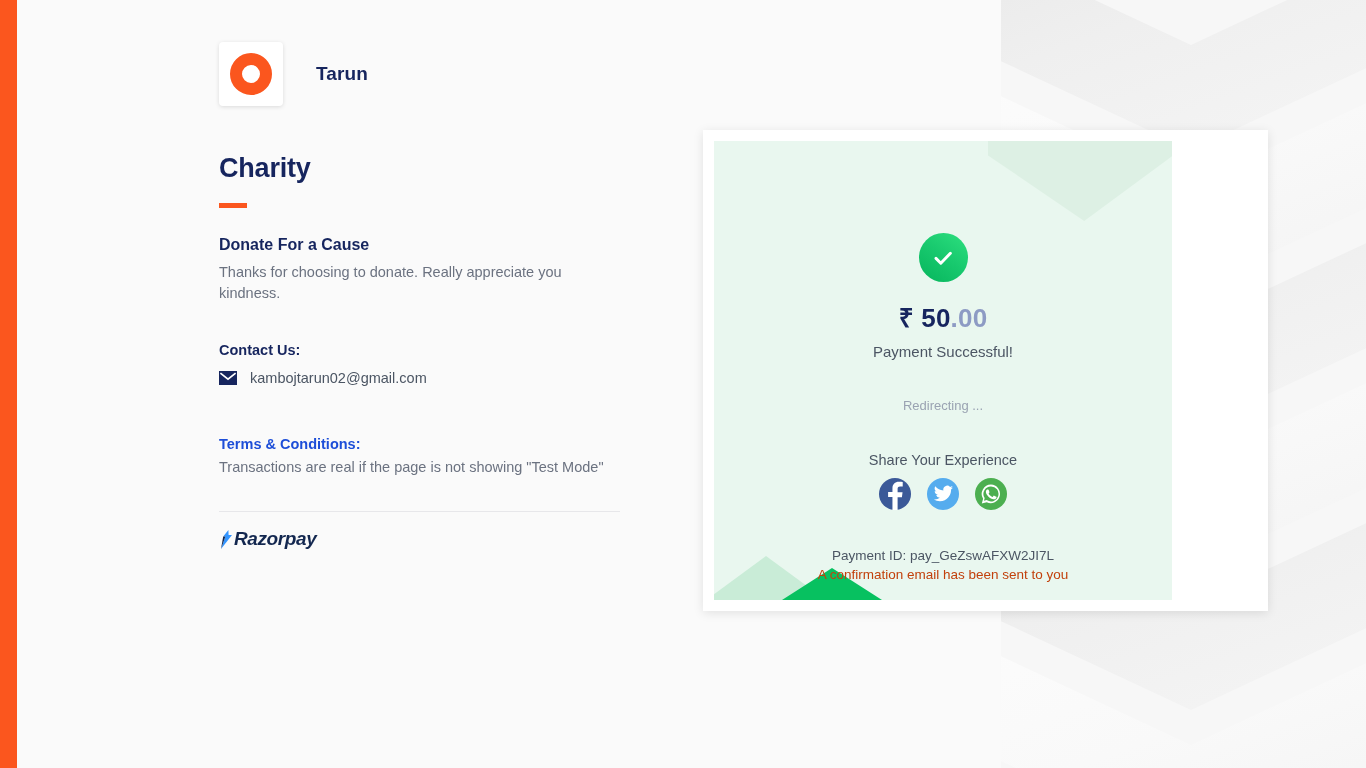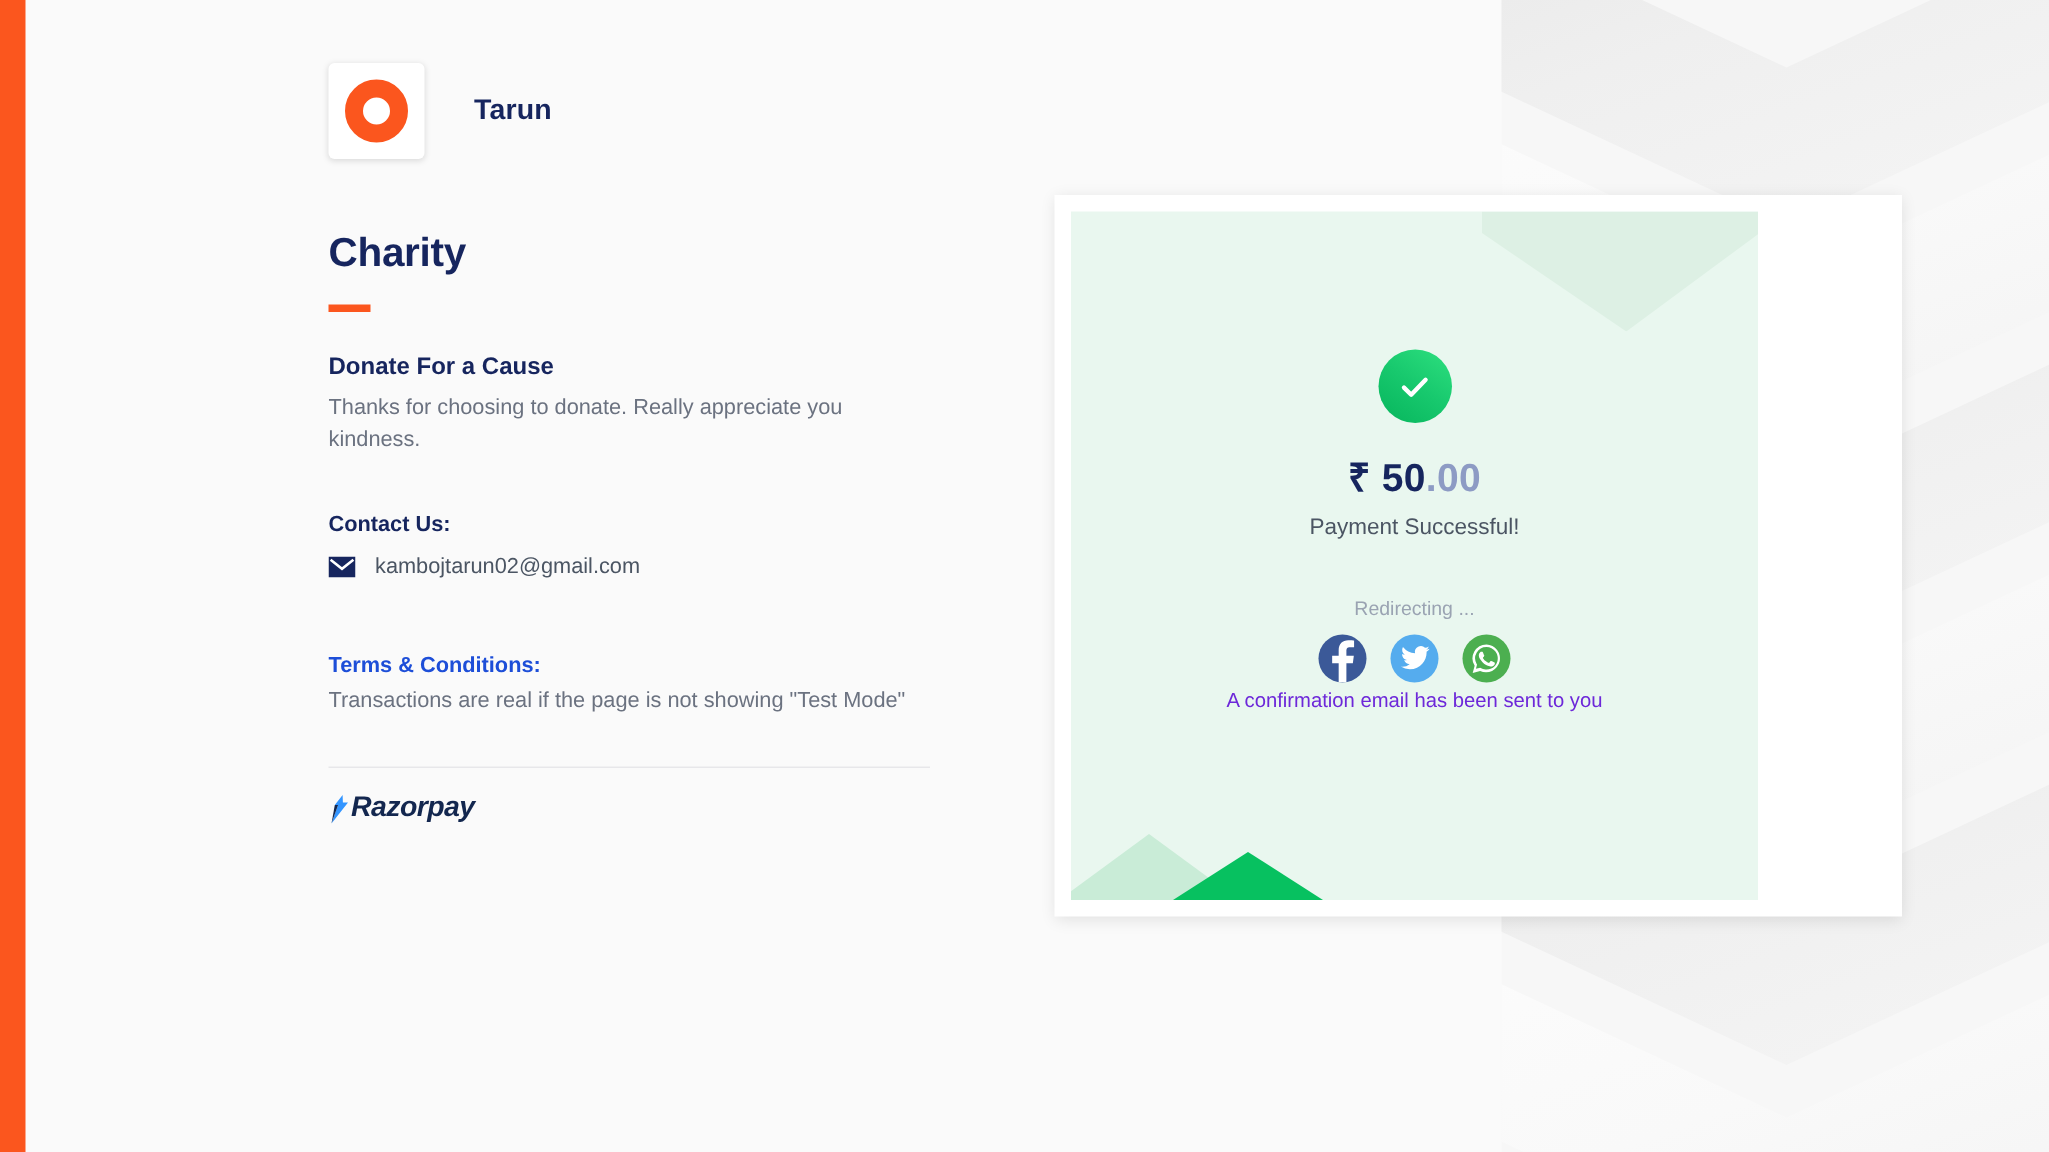--- a/index.html
+++ b/index.html
@@ -261,21 +261,21 @@
   .social-btn svg { display: block; }
 
   .pay-id {
     margin-top: 38px;
     font-size: 13.5px;
     color: #4b5563;
   }
   .email-note {
     margin-top: 4px;
     font-size: 13.5px;
-    color: #6d28d9;
+    color: #c2410c;
   }
 </style>
 </head>
 <body>
 
 <div id="page">
 
   <div class="accent-stripe"></div>
 
   <div class="bg-pattern">
@@ -348,20 +348,21 @@
 
         <div class="amount">
           <span>₹</span>
           <span>50</span><span class="frac">.00</span>
         </div>
 
         <div class="status-line">Payment Successful!</div>
 
         <div class="redirect-line">Redirecting ...</div>
 
+        <div class="share-label">Share Your Experience</div>
 
         <div class="social-row">
 
           <button class="social-btn fb">
             <span>
               <svg width="32" height="32" viewBox="0 0 32 32">
                 <path d="M18.6 32 V19.2 h4.3 l0.65 -5.0 h-4.95 v-3.2 c0 -1.45 0.4 -2.44 2.48 -2.44 h2.64 V4.02 c-0.46 -0.06 -2.03 -0.2 -3.85 -0.2 -3.81 0 -6.42 2.33 -6.42 6.6 v3.68 H9.1 v5.0 h4.35 V32 Z" fill="#ffffff"></path>
               </svg>
             </span>
           </button>
@@ -378,19 +379,20 @@
             <span>
               <svg width="24" height="24" viewBox="0 0 24 24">
                 <path d="M12 2.6a9.3 9.3 0 0 0-7.9 14.2L2.8 21.6l4.95-1.28A9.3 9.3 0 1 0 12 2.6zm0 1.8a7.5 7.5 0 1 1-3.9 13.9l-0.3-0.18-2.85 0.74 0.76-2.78-0.2-0.32A7.5 7.5 0 0 1 12 4.4z" fill="#ffffff"></path>
                 <path d="M9.6 7.9c-0.2-0.45-0.4-0.46-0.6-0.47h-0.5c-0.17 0-0.46 0.07-0.7 0.33-0.24 0.26-0.92 0.9-0.92 2.2s0.94 2.55 1.07 2.73c0.13 0.17 1.82 2.9 4.5 3.96 2.22 0.88 2.67 0.7 3.16 0.66 0.48-0.04 1.55-0.63 1.77-1.25 0.22-0.61 0.22-1.14 0.15-1.25-0.06-0.11-0.24-0.18-0.5-0.3-0.26-0.13-1.55-0.77-1.8-0.85-0.24-0.09-0.41-0.13-0.59 0.13-0.17 0.26-0.67 0.85-0.82 1.02-0.15 0.18-0.3 0.2-0.56 0.07-0.26-0.13-1.1-0.41-2.1-1.3-0.78-0.7-1.3-1.55-1.45-1.81-0.15-0.26-0.02-0.4 0.11-0.53 0.12-0.12 0.26-0.3 0.39-0.46 0.13-0.15 0.17-0.26 0.26-0.44 0.09-0.17 0.04-0.33-0.02-0.46-0.07-0.13-0.57-1.43-0.8-1.95z" fill="#ffffff"></path>
               </svg>
             </span>
           </button>
 
         </div>
 
+        <div class="pay-id">Payment ID: pay_GeZswAFXW2JI7L</div>
         <div class="email-note">A confirmation email has been sent to you</div>
 
       </div>
     </div>
   </div>
 
 </div>
 
 </body></html>

